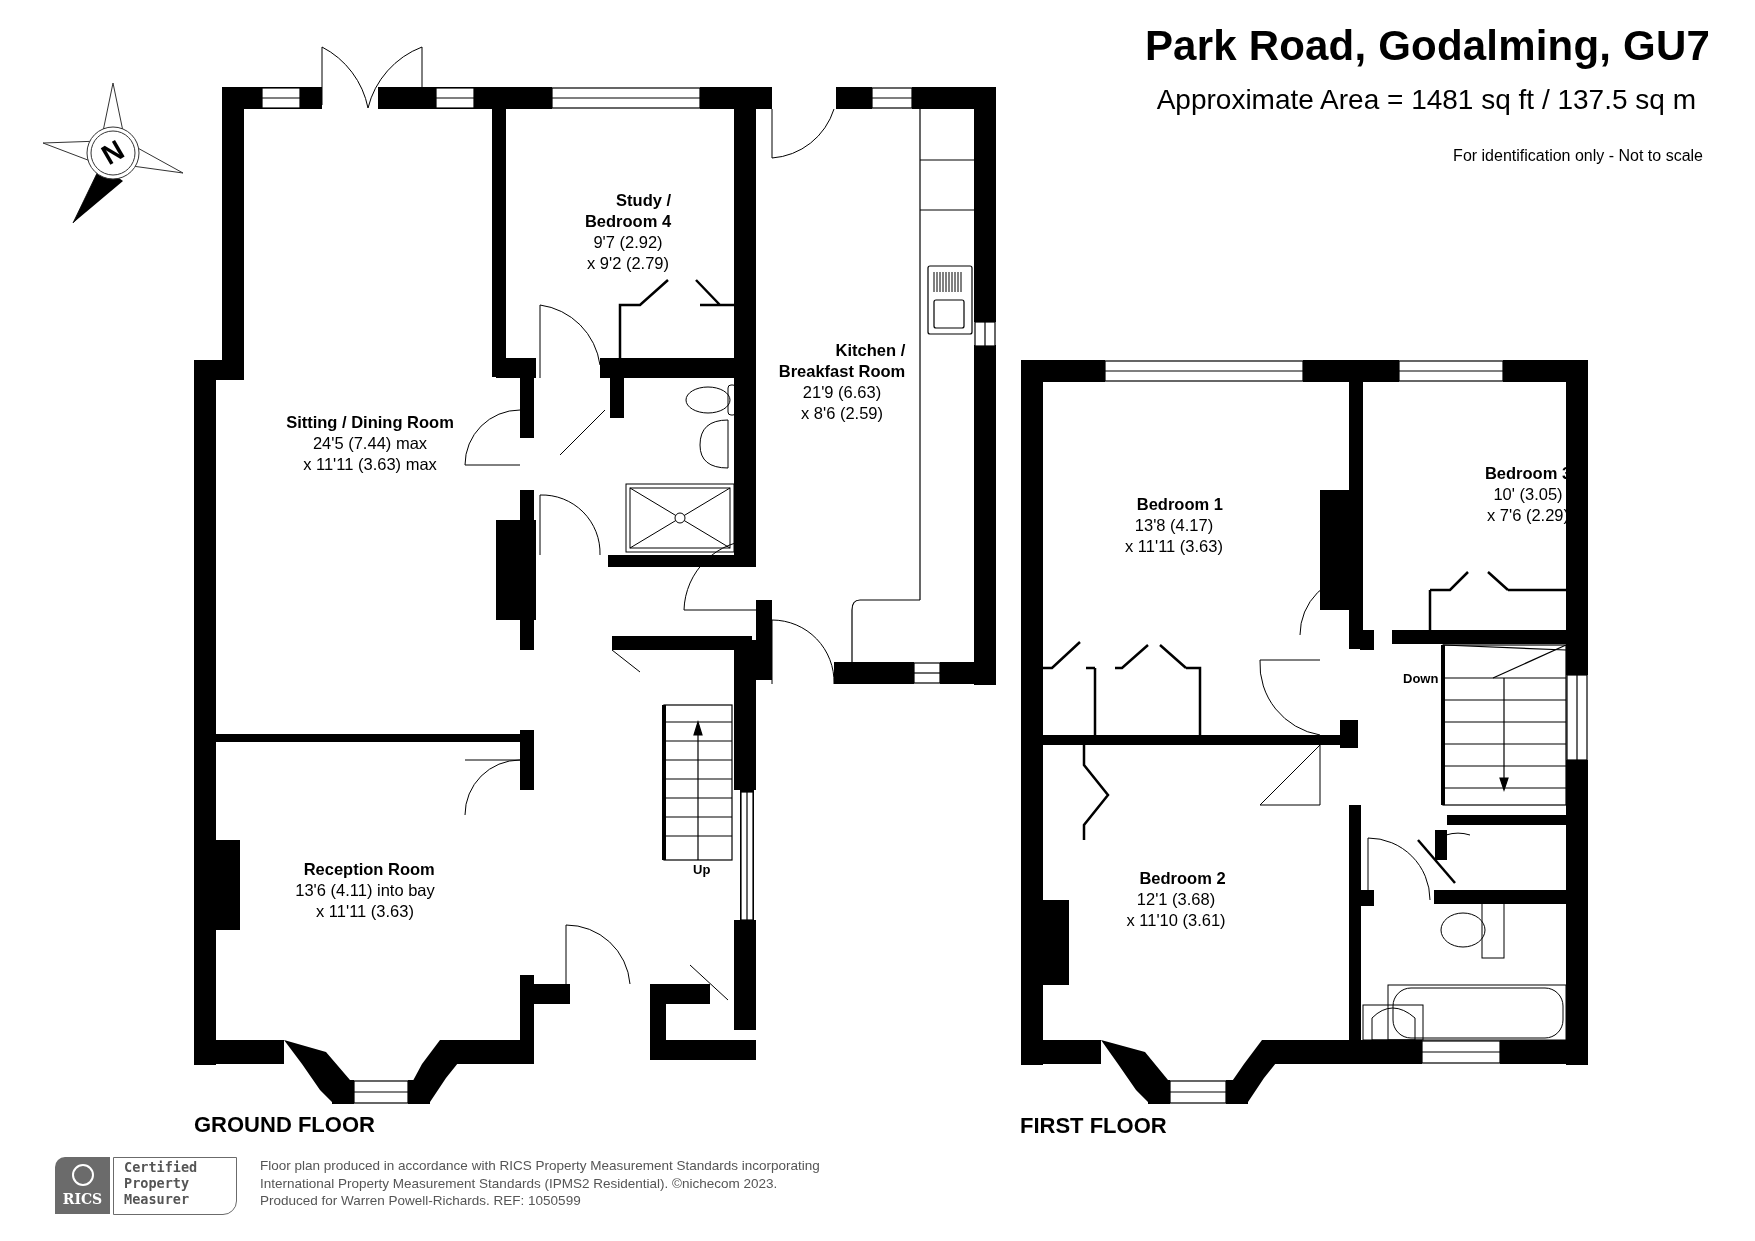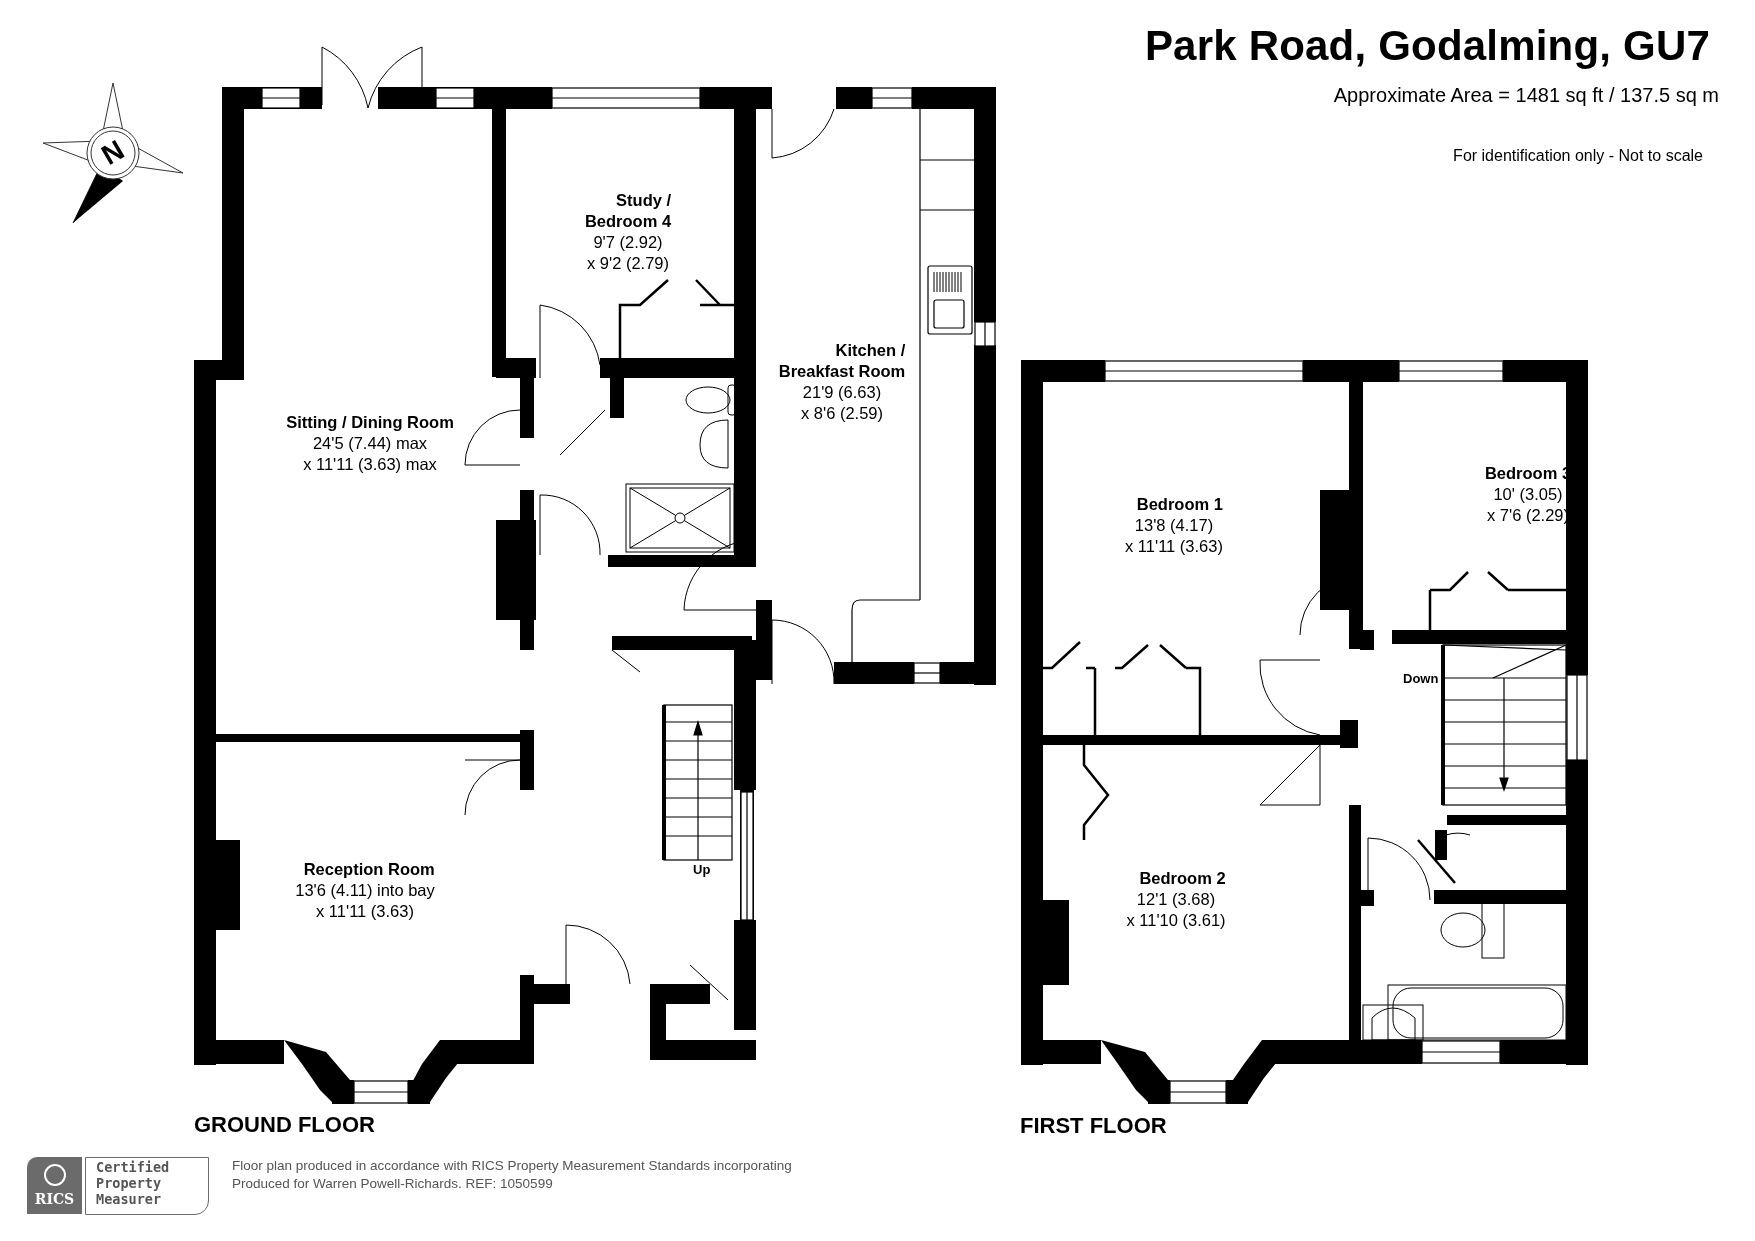--- a/index.html
+++ b/index.html
@@ -1,28 +1,28 @@
 <!DOCTYPE html>
 <html><head>
 <meta charset="utf-8">
 <style>
   html, body { margin: 0; padding: 0; background: #ffffff; }
   body { width: 1755px; height: 1241px; position: relative; overflow: hidden; font-family: "Liberation Sans", sans-serif; color: #000; }
   .title { position: absolute; right: 45px; top: 22px; font-size: 42px; font-weight: bold; letter-spacing: 0.2px; }
-  .area { position: absolute; right: 36px; top: 84px; font-size: 20px; }
+  .area { position: absolute; right: 59px; top: 84px; font-size: 28px; }
   .disclaimer { position: absolute; right: 52px; top: 120px; font-size: 16px; margin-top: 27px; }
   svg#plan { position: absolute; left: 0; top: 0; }
   .room-label { position: absolute; text-align: center; transform: translateX(-50%); font-size: 16.5px; line-height: 21px; white-space: nowrap; }
   .room-label .name { font-weight: bold; display: block; text-align: right; }
   .room-label .dim { display: block; }
   .small-label { position: absolute; font-size: 13px; font-weight: bold; text-align: center; }
   .floor-label { position: absolute; font-size: 22px; font-weight: bold; }
   .footer { position: absolute; left: 27px; top: 1157px; display: flex; align-items: flex-start; }
   .rics-badge { display: flex; height: 57px; }
-  .rics-logo { width: 55px; height: 57px; background: #6b6b6b; border-radius: 10px 0 0 0; color: #fff; display: flex; flex-direction: column; align-items: center; justify-content: center; font-family: "DejaVu Serif", serif; font-weight: bold; font-size: 14px; }
+  .rics-logo { width: 55px; height: 57px; background: #6b6b6b; border-radius: 10px 0 0 0; color: #fff; display: flex; flex-direction: column; align-items: center; justify-content: center; font-family: "DejaVu Serif", serif; font-weight: bold; font-size: 14px; margin-left: 28px; }
   .rics-logo .lion { width: 22px; height: 22px; border-radius: 50%; border: 2px solid #fff; margin-bottom: 5px; box-sizing: border-box; }
   .cert-box { margin-left: 3px; width: 112px; height: 55px; border: 1.5px solid #6b6b6b; border-radius: 0 0 14px 0; color: #555; font-family: "DejaVu Sans Mono", monospace; font-weight: bold; font-size: 13.5px; line-height: 16px; padding: 1px 0 0 10px; box-sizing: content-box; }
   .footer-text { margin-left: 23px; color: #555; font-size: 13.5px; line-height: 17.5px; }
 </style>
 </head>
 <body>
 
 <div class="title">Park Road, Godalming, GU7</div>
 <div class="area">Approximate Area = 1481 sq ft / 137.5 sq m</div>
 <div class="disclaimer">For identification only - Not to scale</div>
@@ -311,15 +311,16 @@
       <span>RICS</span>
     </div>
     <div class="cert-box">
       <div>Certified</div>
       <div>Property</div>
       <div>Measurer</div>
     </div>
   </div>
   <div class="footer-text">
     <div>Floor plan produced in accordance with RICS Property Measurement Standards incorporating</div>
+    <div>International Property Measurement Standards (IPMS2 Residential).   ©nichecom 2023.</div>
     <div>Produced for Warren Powell-Richards.   REF:  1050599</div>
   </div>
 </div>
 
 </body></html>

